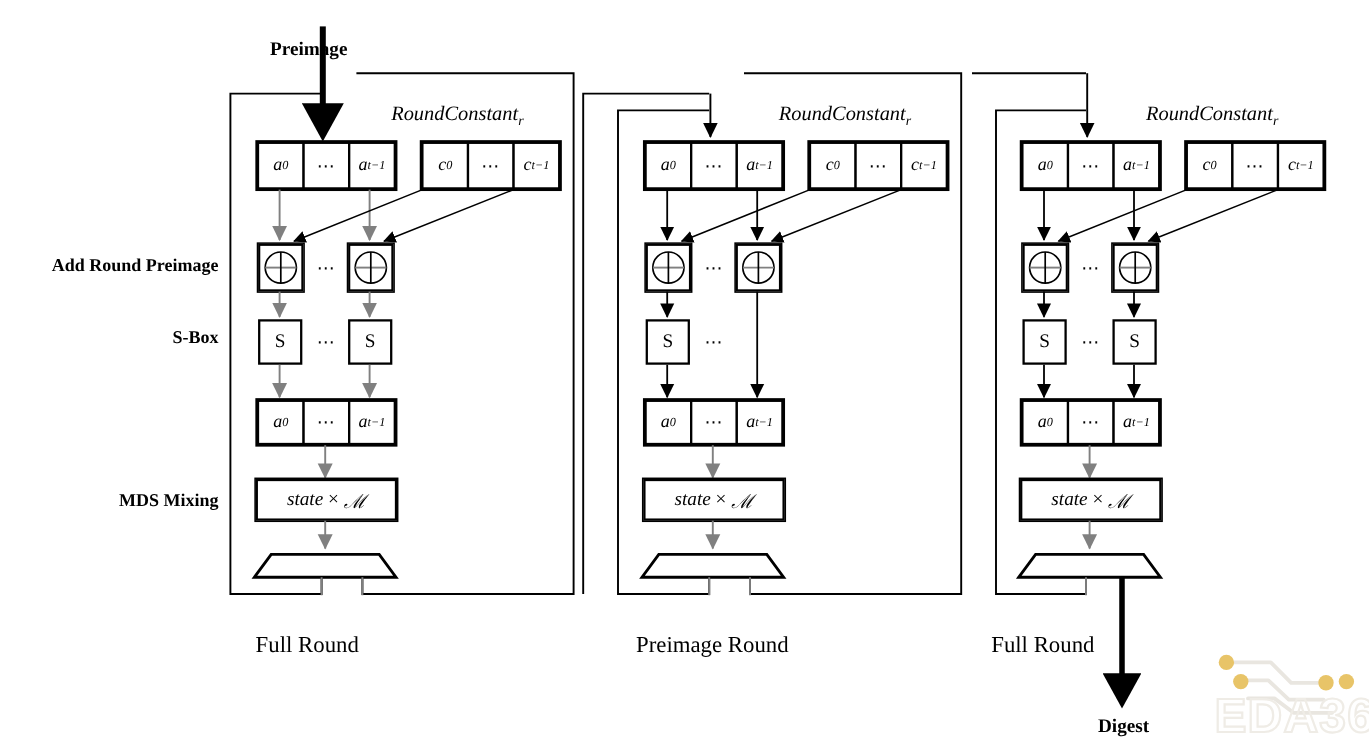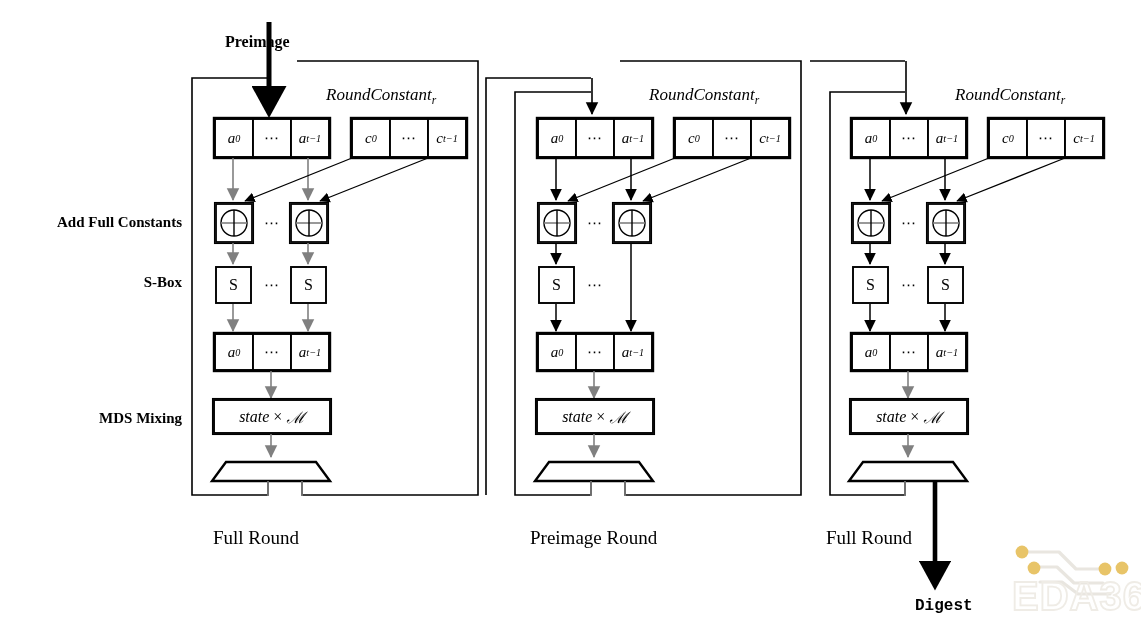--- a/index.html
+++ b/index.html
@@ -307,23 +307,23 @@
       <circle cx="1022" cy="552" r="6.4"></circle>
       <circle cx="1034" cy="568" r="6.4"></circle>
       <circle cx="1105" cy="569" r="6.4"></circle>
       <circle cx="1122" cy="568" r="6.4"></circle>
     </g>
     <text x="1012" y="610" font-family="Liberation Sans, sans-serif" font-size="40" font-weight="bold" fill="none" stroke="#efece6" stroke-width="1.8" letter-spacing="1">EDA365</text>
   </g>
 </svg>
 
 <div class="lbl io-label" style="left:225px;top:5px;margin-top:28px;">Preimage</div>
-<div class="lbl io-label" style="left:915px;top:597px;font-family:Liberation Mono, monospace;">Digest</div>
-
-<div class="lbl stage-label" style="left:0;width:182px;top:214px;">Add Full Constants</div>
+<div class="lbl io-label" style="left:915px;top:597px;">Digest</div>
+
+<div class="lbl stage-label" style="left:0;width:182px;top:214px;">Add Round Preimage</div>
 <div class="lbl stage-label" style="left:0;width:182px;top:274px;text-align:right;">S-Box</div>
 <div class="lbl stage-label" style="left:0;width:182px;top:410px;">MDS Mixing</div>
 
 <div class="lbl round-label" style="left:213px;top:527px;">Full Round</div>
 <div class="lbl round-label" style="left:530px;top:527px;">Preimage Round</div>
 <div class="lbl round-label" style="left:826px;top:527px;">Full Round</div>
 
 <div class="rc-title" style="left:326px;top:85px;">
   <span>RoundConstant</span><sub>r</sub>
 </div>

